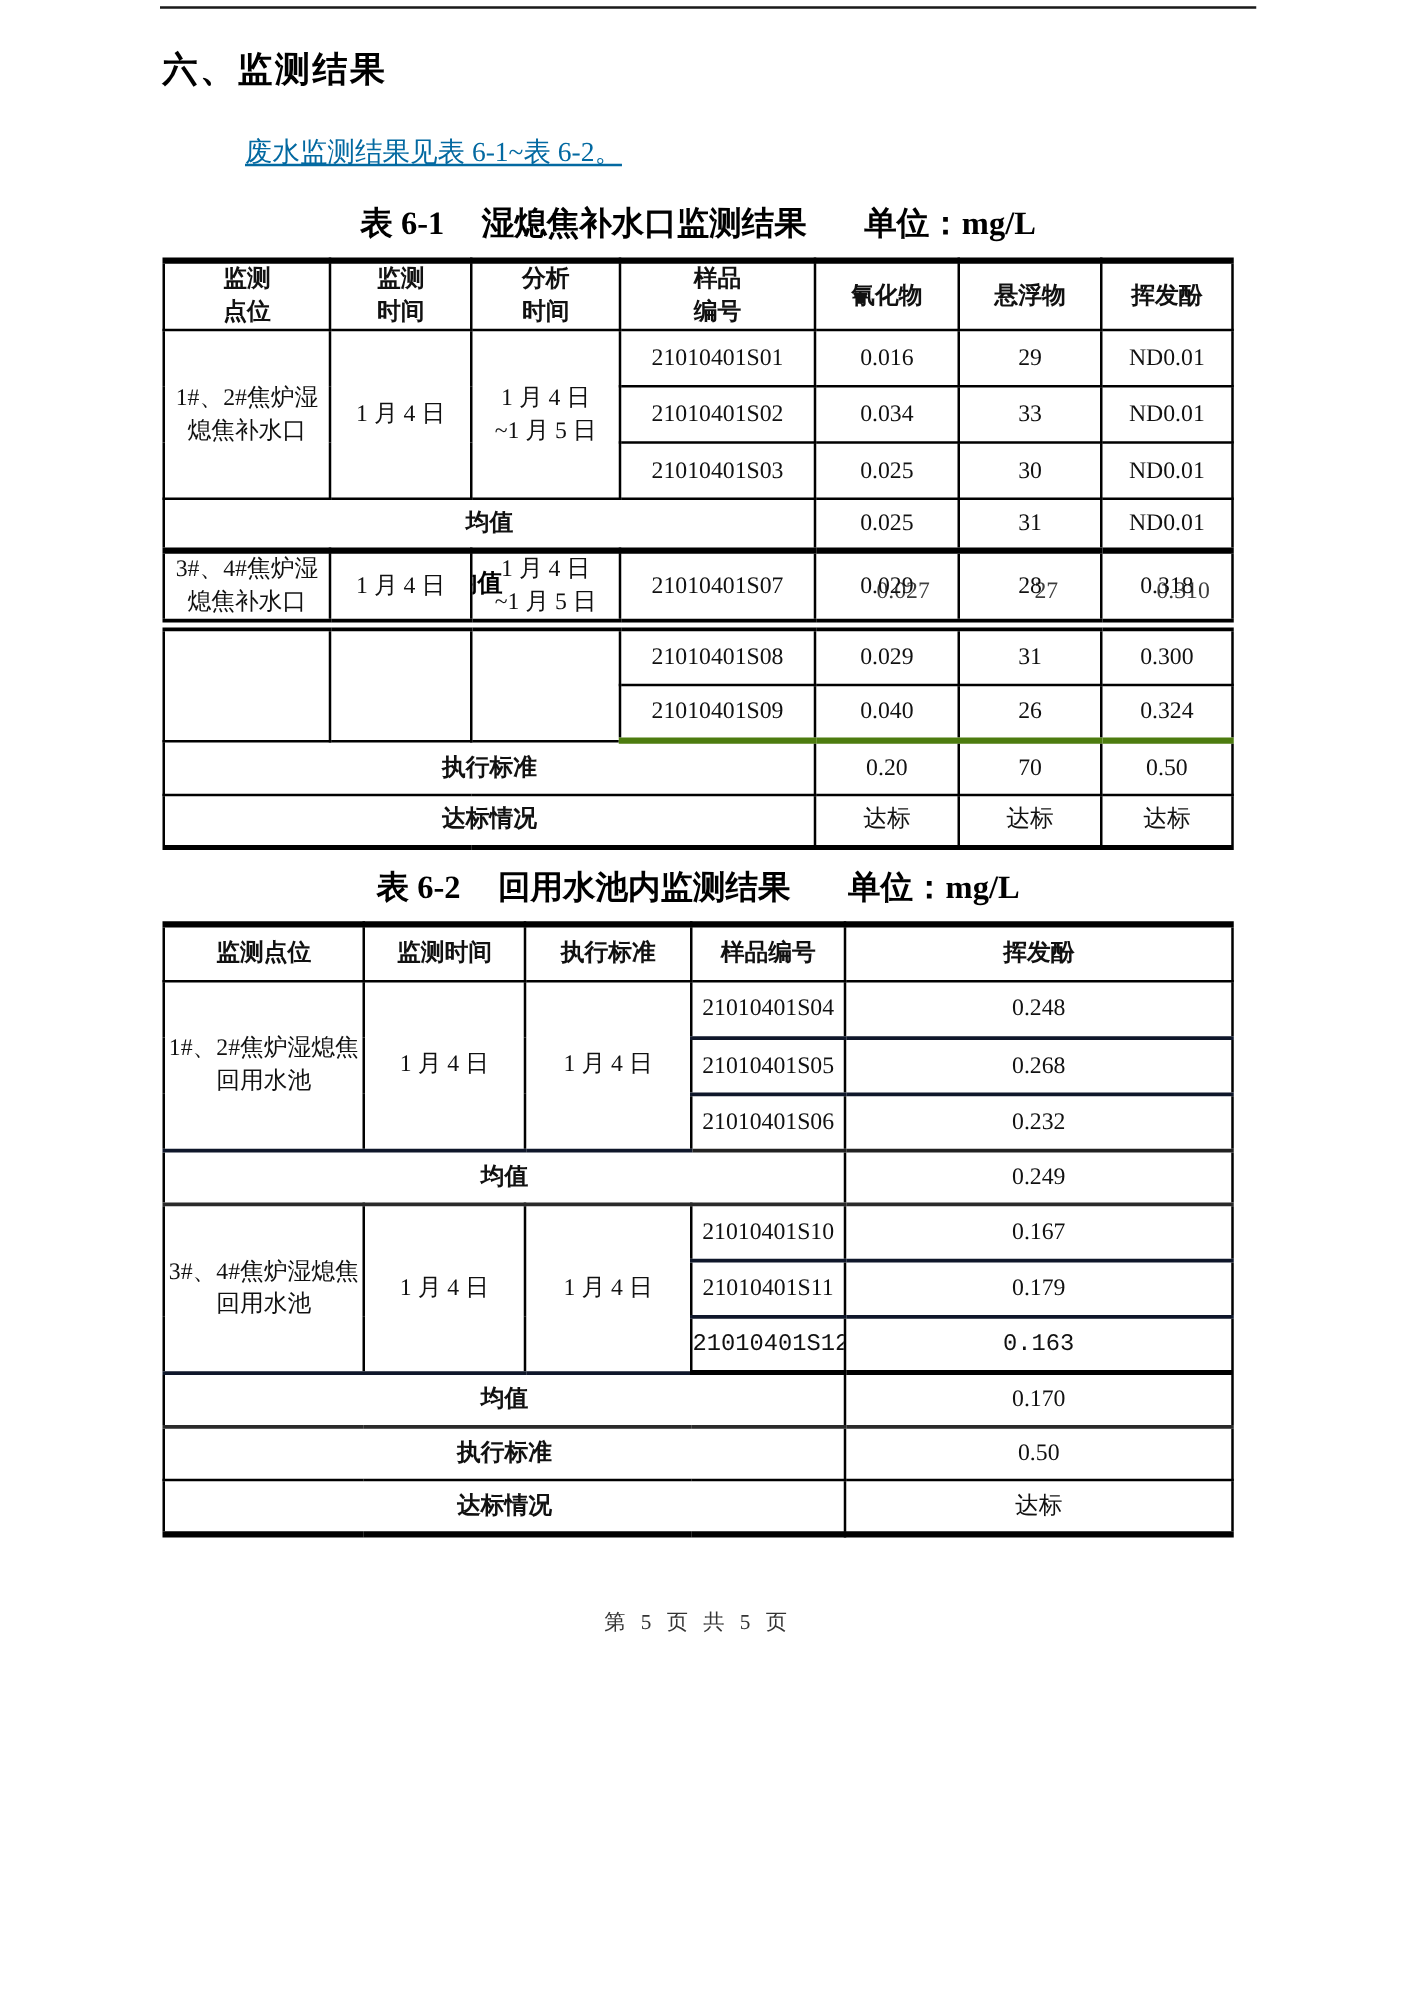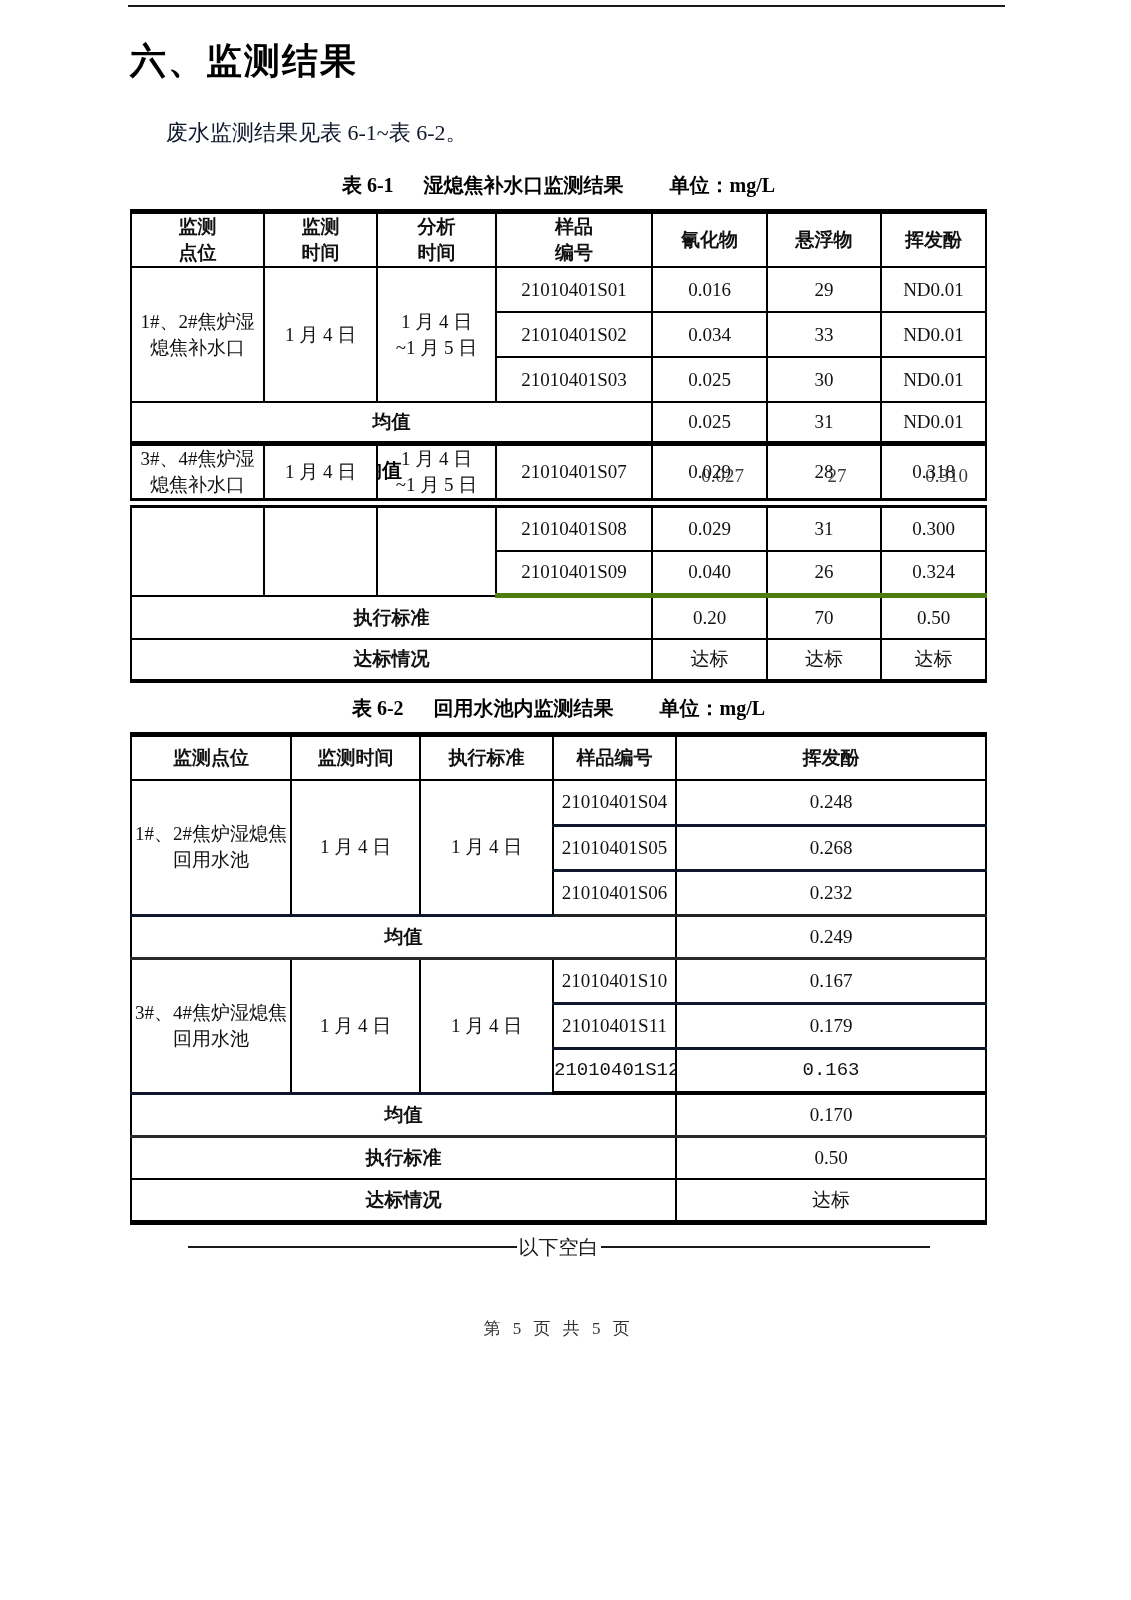--- a/index.html
+++ b/index.html
@@ -10,25 +10,25 @@
   }
   
   .doc-header{
     display:flex;justify-content:space-between;align-items:flex-end;
     padding:80px 128px 0 130px;font-size:17px;color:#222;
   }
   .header-rule{margin:5px 126px 0 128px;height:2px;background:#1a1a1a;}
   
   .content{width:857px;margin-left:130px;}
   h1.sec-title{
-    margin:30px 0 0 0;font-size:36px;letter-spacing:2px;font-weight:700;
+    margin:30px 0 0 0;font-size:28px;letter-spacing:2px;font-weight:700;
     font-family:"Liberation Sans","DejaVu Sans",sans-serif;color:#000;
   }
-  p.intro{margin:32px 0 0 36px;font-size:22px;color:#0f172a;}
-  .caption{margin-top:24px;text-align:center;font-size:20px;font-weight:700;color:#000;}
+  p.intro{margin:32px 0 0 66px;font-size:22px;color:#0369a1;text-decoration:underline;}
+  .caption{margin-top:24px;text-align:center;font-size:26px;font-weight:700;color:#000;}
   .caption .cap-label{margin-right:30px;}
   .caption .cap-unit{margin-left:46px;}
   .cap2{margin-top:12px;}
   
   table.t{
     border-collapse:collapse;table-layout:fixed;width:855px;margin-top:10px;
     font-size:19px;color:#111;
   }
   table.t td{
     border:2px solid #000;text-align:center;vertical-align:middle;
@@ -291,22 +291,17 @@
         <td colspan="4" class="lbl">执行标准</td>
         <td>0.50</td>
       </tr>
       <tr class="cmp">
         <td colspan="4" class="lbl">达标情况</td>
         <td>达标</td>
       </tr>
       </tbody>
     </table>
 
-    <div class="blank-note">
-      <span class="bn-line"></span>
-      <span class="bn-text">以下空白</span>
-      <span class="bn-line"></span>
-    </div>
 
     <div class="page-num">第 5 页  共 5 页</div>
 
   </div>
 </div>
 
 </body></html>

